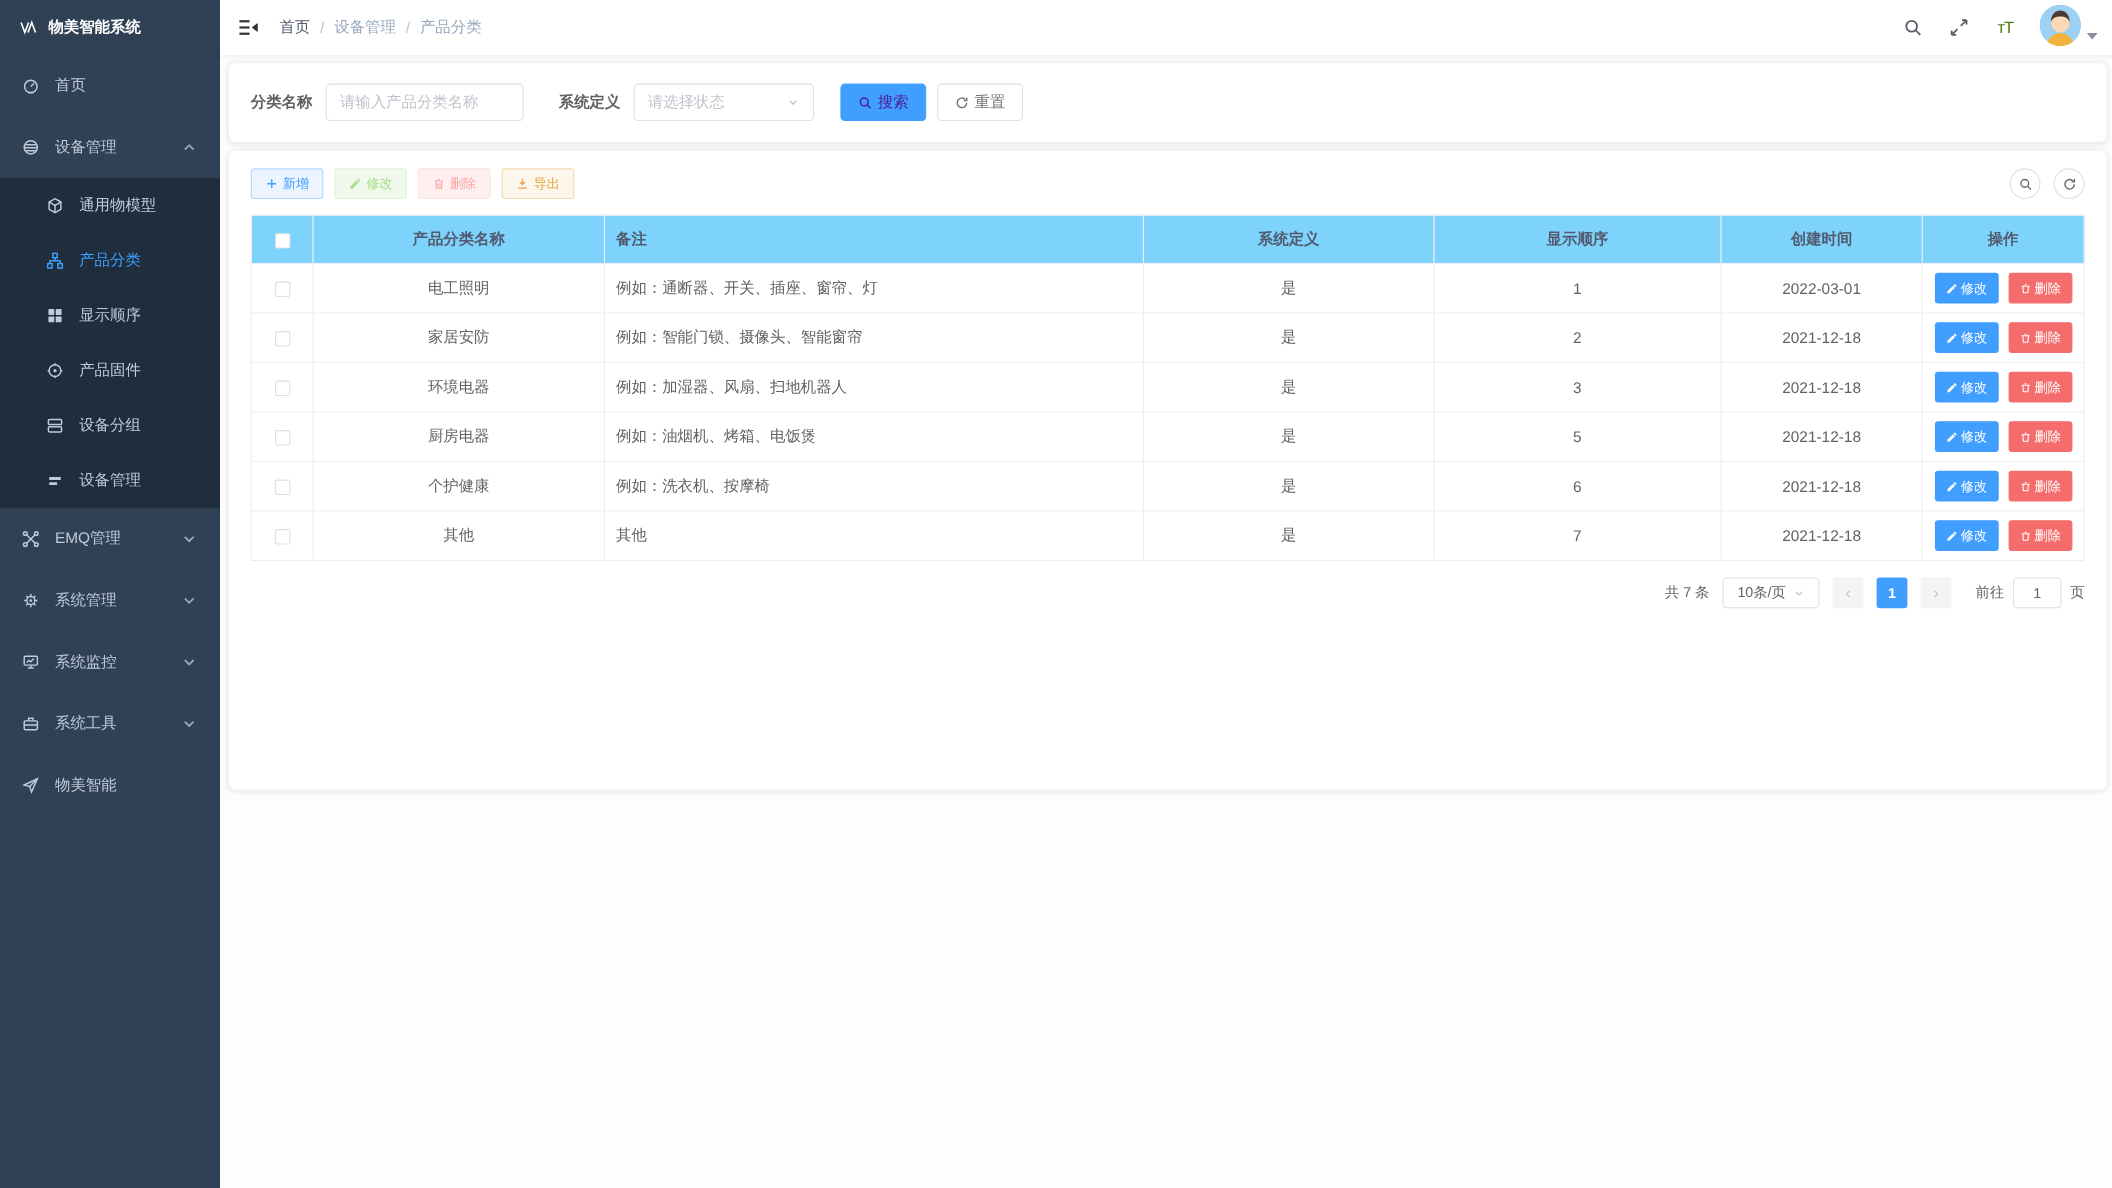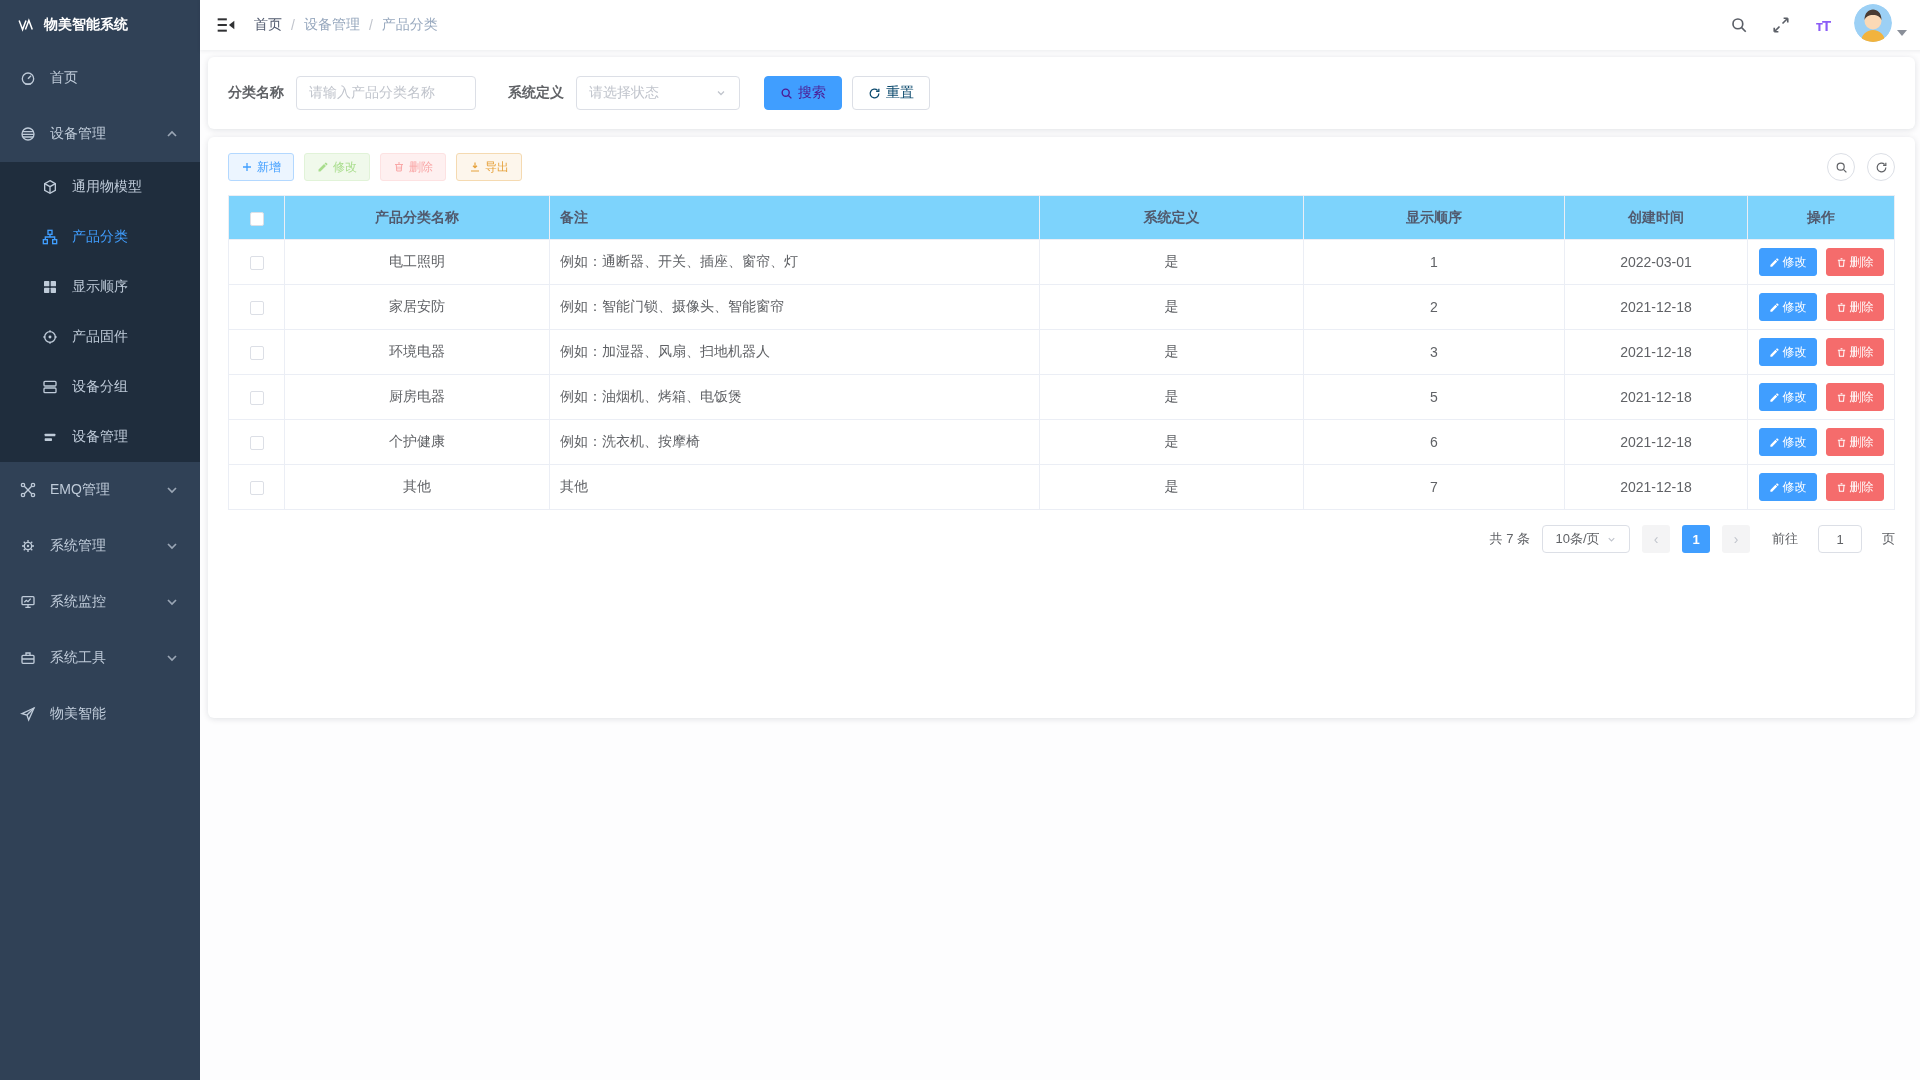--- a/index.html
+++ b/index.html
@@ -23,37 +23,37 @@
   
   .main { flex:1; display:flex; flex-direction:column; background:#fdfdfe; }
   .navbar { height:50px; background:#fff; display:flex; align-items:center; padding:0 16px; box-shadow:0 1px 4px rgba(0,21,41,.08); position:relative; z-index:5; }
   .hamburger { width:20px; height:20px; color:#303133; cursor:pointer; }
   .breadcrumb { display:flex; align-items:center; margin-left:18px; font-size:14px; gap:9px; }
   .bc-first { color:#515a6e; cursor:pointer; }
   .bc-sep { color:#c0c4cc; }
   .bc-dim { color:#97a8be; }
   .nav-right { margin-left:auto; display:flex; align-items:center; gap:8px; }
   .nav-icon-btn { width:34px; height:40px; display:flex; align-items:center; justify-content:center; color:#5a5e66; cursor:pointer; }
-  .tT { font-size:15px; font-weight:bold; color:#8b5cf6; letter-spacing:-1px;text-align:center; }
+  .tT { font-size:15px; font-weight:normal; color:#4d7c0f; letter-spacing:-1px;text-align:center; }
   .avatar-wrap { display:flex; align-items:flex-end; gap:5px; margin-left:6px; cursor:pointer; padding-bottom:4px; }
   .avatar { width:38px; height:38px; border-radius:50%; overflow:hidden; }
   .caret-down { width:0; height:0; border-left:5px solid transparent; border-right:5px solid transparent; border-top:6px solid #8a8f99; margin-bottom:6px; }
 
   .content { flex:1; padding:7px 8px 0; display:flex; flex-direction:column; gap:8px; }
   .card { background:#fff; border-radius:6px; box-shadow:0 1px 6px rgba(0,21,41,.12); }
 
   
   .card-search { padding:19px 20px; display:flex; align-items:center; }
   .form-label { font-size:14px; font-weight:bold; color:#606266; margin-right:12px; white-space:nowrap; }
   .el-input { height:34px; border:1px solid #dcdfe6; border-radius:4px; display:flex; align-items:center; padding:0 12px; font-size:14px; background:#fff; }
   .ph { color:#c0c4cc; }
   .inp-name { width:180px; margin-right:32px; }
   .el-select { width:164px; justify-content:space-between; margin-right:24px; cursor:pointer;text-align:right; }
   .sel-arrow { color:#c0c4cc; }
-  .btn { display:inline-flex; align-items:center; justify-content:center; gap:5px; border-radius:4px; font-size:14px; height:34px; padding:0 15px; cursor:pointer; border:1px solid #dcdfe6; background:#fff; color:#0c4a6e; white-space:nowrap; }
+  .btn { display:inline-flex; align-items:center; justify-content:center; gap:5px; border-radius:4px; font-size:14px; height:34px; padding:0 15px; cursor:pointer; border:1px solid #dcdfe6; background:#fff; color:#737373; white-space:nowrap; }
   .btn-primary { background:#409eff; border-color:#409eff; color:#4c1d95; }
   .btn + .btn { margin-left:10px; }
 
   
   .card-table { padding:16px 20px 20px; min-height:581px; display:flex; flex-direction:column; }
   .toolbar { display:flex; align-items:center; margin-bottom:14px; }
   .btn-sm { height:28px; padding:0 12px; font-size:12px; border-radius:3px; gap:4px; }
   .btn-plain-primary { background:#ecf5ff; border-color:#b3d8ff; color:#409eff; }
   .btn-plain-success-dis { background:#f0f9eb; border-color:#e1f3d8; color:#a8dd8c; cursor:not-allowed; }
   .btn-plain-danger-dis { background:#fef0f0; border-color:#fde2e2; color:#f9a7a7; cursor:not-allowed; }
@@ -73,21 +73,21 @@
   .btn-sol-primary { background:#409eff; border-color:#409eff; color:#fff; }
   .btn-sol-danger { background:#f56c6c; border-color:#f56c6c; color:#fff; }
   .op-cell .btn + .btn { margin-left:9px; }
 
   
   .pagination { display:flex; align-items:center; justify-content:flex-end; margin-top:15px; font-size:13px; color:#606266; }
   .pg-total { margin-right:12px; }
   .pg-size { width:88px; height:28px; border:1px solid #dcdfe6; border-radius:4px; display:flex; align-items:center; justify-content:center; gap:6px; cursor:pointer; }
   .pg-nav { width:28px; height:28px; border-radius:3px; background:#f4f4f5; color:#c0c4cc; display:flex; align-items:center; justify-content:center; font-size:14px; margin-left:12px; cursor:default; }
   .pg-page { width:28px; height:28px; border-radius:3px; background:#409eff; color:#fff; display:flex; align-items:center; justify-content:center; font-weight:bold; margin-left:12px; cursor:pointer; }
-  .pg-goto { display:flex; align-items:center; gap:20px; margin-left:22px; }
+  .pg-goto { display:flex; align-items:center; gap:8px; margin-left:22px; }
   .pg-input { width:44px; height:28px; border:1px solid #dcdfe6; border-radius:4px; text-align:center; font-size:13px; color:#606266; font-family:inherit; }
 </style>
 </head>
 <body>
 
 <aside class="sidebar">
   <div class="logo-bar">
     <svg class="ico16" width="26" height="20" viewBox="0 0 28 20">
       <polyline points="2,2 8,18 14,2" fill="none" stroke="#fff" stroke-width="2.6"></polyline>
       <polyline points="13,18 19,2 25,18" fill="none" stroke="#fff" stroke-width="2.6"></polyline>

